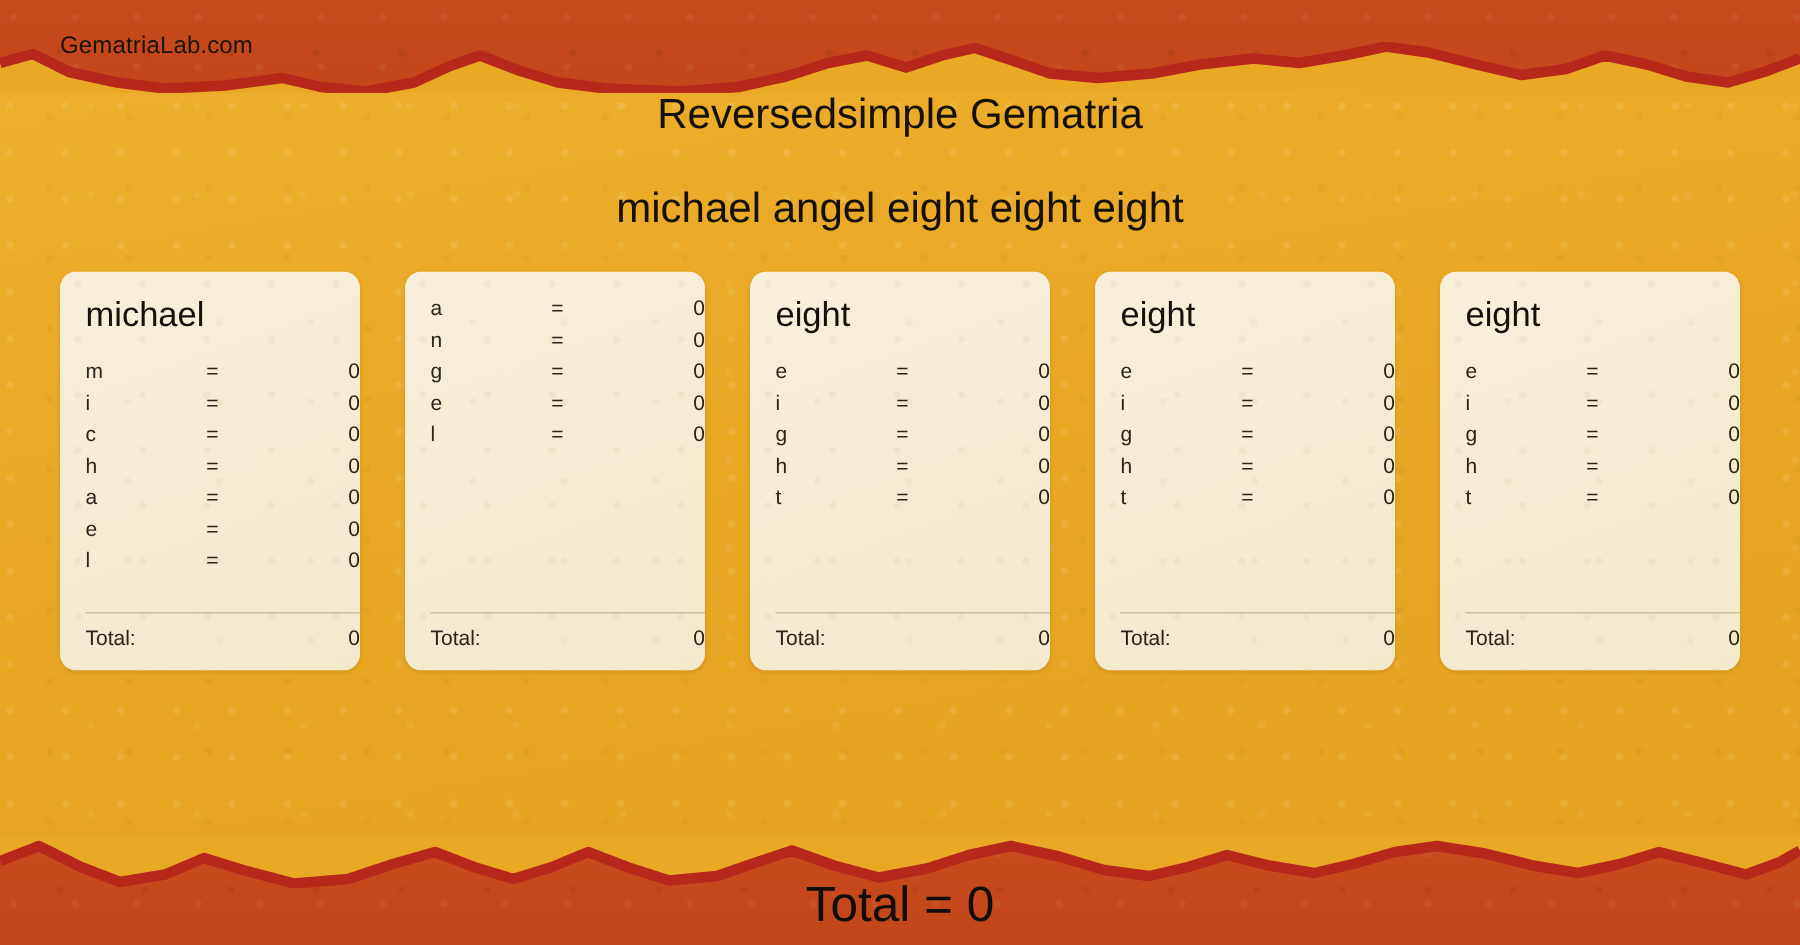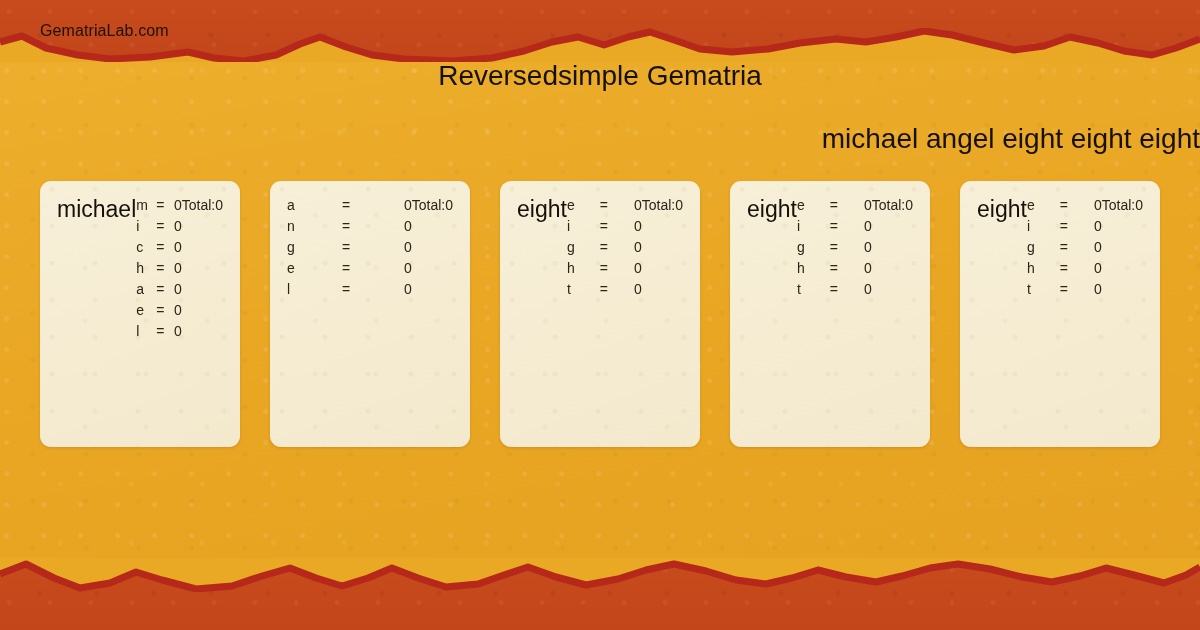--- a/index.html
+++ b/index.html
@@ -73,21 +73,21 @@
     text-align: center;
     font-size: 28px;
     color: #161108;
     font-weight: 400;
     z-index: 5;
   }
   .subtitle {
     position: absolute;
     left: 0; top: 123px;
     width: 1200px;
-    text-align: right;
+    text-align: center;
     font-size: 28px;
     color: #161108;
     font-weight: 400;
     z-index: 5;
   }
 
   
   .cards {
     position: absolute;
     left: 40px;
@@ -100,22 +100,23 @@
   .card {
     width: 236px;
     min-height: 266px;
     box-sizing: border-box;
     background:
       radial-gradient(circle at 28% 22%, rgba(185,160,110,0.10) 0 2px, transparent 3px),
       radial-gradient(circle at 74% 64%, rgba(185,160,110,0.09) 0 2px, transparent 3px),
       linear-gradient(160deg, #f7efd8 0%, #f3e9cd 100%);
     background-size: 43px 37px, 61px 53px, 100% 100%;
     border-radius: 11px;
-    padding: 16px 17px 14px 17px;
+    padding: 16px 0 14px 17px;
     display: flex;
+    flex-direction: column;
     box-shadow: 0 1px 3px rgba(90,55,10,0.18);
   }
   .card-title {
     font-size: 23px;
     color: #15110a;
     font-weight: 400;
     line-height: 1.1;
     margin-bottom: 17px;
     white-space: nowrap;
   }
@@ -378,14 +379,15 @@
           </div>
         </div>
         <div class="divider"></div>
         <div class="total-row">
           <span>Total:</span>
           <span>0</span>
         </div>
       </div>
     </div>
 
+  <div class="footer-total">Total = 0</div>
 
 </div>
 
 </body></html>

